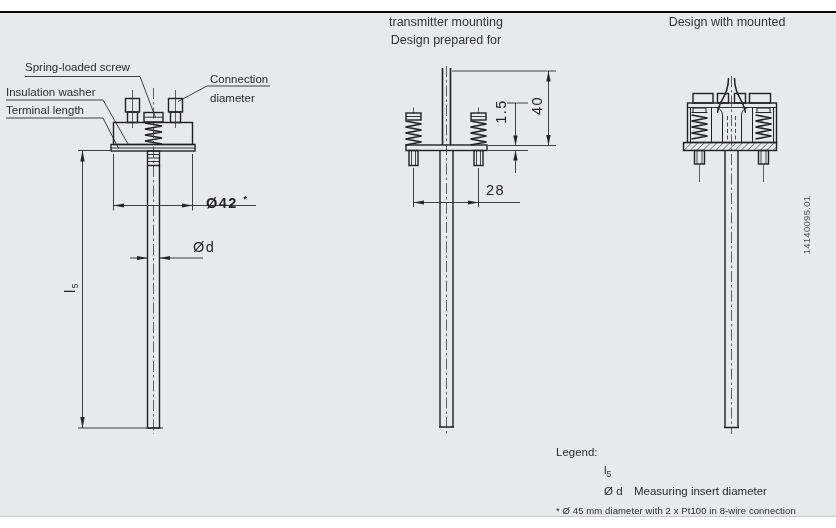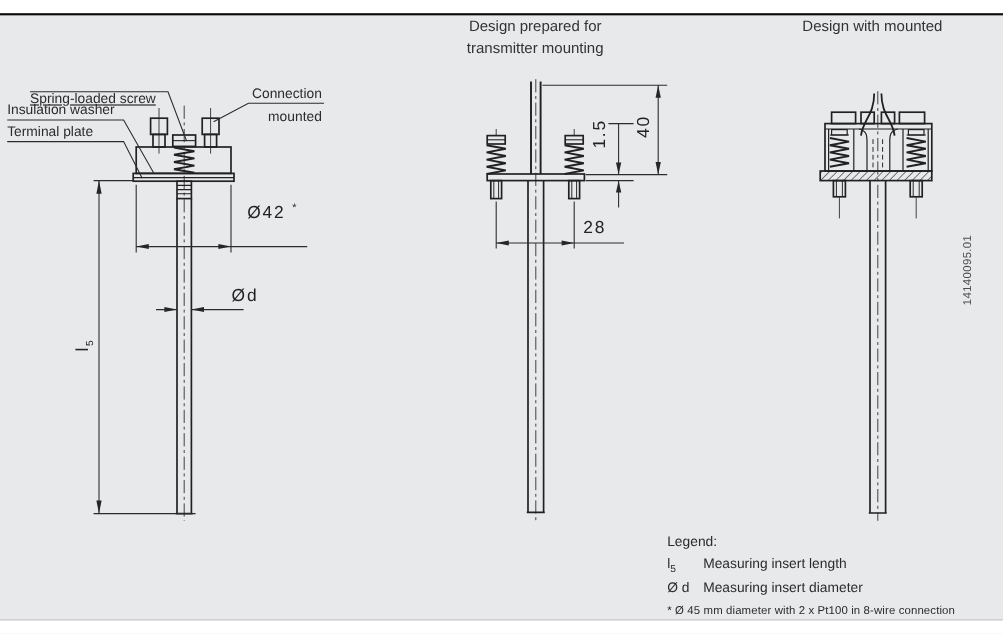--- a/index.html
+++ b/index.html
@@ -9,21 +9,21 @@
   .panel { position:absolute; left:0; top:13px; width:836px; height:504px; background:#e8e9ea; border-bottom:1px solid #c9c9cd; }
   svg.draw { position:absolute; left:0; top:0; }
   .txt { position:absolute; color:#2b2b2e; font-size:11.5px; line-height:14px; white-space:nowrap; }
   .title { position:absolute; color:#333336; font-size:12.5px; line-height:18px; font-weight:500; text-align:center; white-space:nowrap; }
   .dim { position:absolute; color:#232327; font-size:14.5px; letter-spacing:1.5px; white-space:nowrap; font-weight:400; }
   .dim sup { font-size:9px; letter-spacing:0; vertical-align:6px; }
   .rot { transform:rotate(-90deg); transform-origin:center center; text-align:center; }
   .twoline div { line-height:18.5px; }
   .legend { position:absolute; left:556px; top:444px; color:#2b2b2e; font-size:11.5px; }
   .legend .lg-row { display:flex; line-height:17.5px; }
-  .legend .lg-sym { width:30px; }
+  .legend .lg-sym { width:30px;margin-left:48px; }
   .legend .lg-foot { font-size:9.5px; margin-top:4px; letter-spacing:0.1px; }
   sub { font-size:8.5px; }
   .dwgnum { position:absolute; left:774px; top:219px; width:66px; height:12px; font-size:9.5px; color:#4c4c52; text-align:center; transform:rotate(-90deg); transform-origin:center center; letter-spacing:0.3px; }
 </style>
 </head>
 <body>
 
 <div class="stage">
   <div class="topbar"></div>
   <div class="panel"></div>
@@ -148,56 +148,55 @@
       <path d="M697 150.5 V164 M702 150.5 V164" stroke-width="0.8"></path>
       <path d="M699.5 164 V182" stroke-width="0.8" stroke="#3a3a3e"></path>
       <rect x="758.5" y="150.5" width="10" height="13.5"></rect>
       <path d="M761 150.5 V164 M766 150.5 V164" stroke-width="0.8"></path>
       <path d="M763.5 164 V182" stroke-width="0.8" stroke="#3a3a3e"></path>
 
       <path d="M725 150.5 V427.5 M738 150.5 V427.5 M724 427.5 H739"></path>
     </g>
   </svg>
 
-  <div class="txt" style="left:25px; top:76px;text-decoration:underline;">Spring-loaded screw</div>
+  <div class="txt" style="left:25px; top:60px;">Spring-loaded screw</div>
   <div class="txt" style="left:6px; top:85px;">Insulation washer</div>
-  <div class="txt" style="left:6px; top:103px;">Terminal plate</div>
-  <div class="txt twoline" style="left:210px; top:70px;text-align:right;">
+  <div class="txt" style="left:6px; top:103px;">Terminal length</div>
+  <div class="txt twoline" style="left:210px; top:70px;">
     <div>Connection</div>
-    <div>mounted</div>
-  </div>
-
-  <div class="dim" style="left:206px; top:168px;">
+    <div>diameter</div>
+  </div>
+
+  <div class="dim" style="left:206px; top:194px;font-weight:bold;">
     <span>Ø42</span>
     <sup>*</sup>
   </div>
   <div class="dim" style="left:193px; top:239px;">Ød</div>
   <div class="dim rot" style="left:55px; top:279px; width:30px; height:17px;">
     <span>l</span><sub>5</sub>
   </div>
 
   <div class="title" style="left:361px; top:13px; width:170px;">
+    <div>transmitter mounting</div>
     <div>Design prepared for</div>
-    <div>transmitter mounting</div>
   </div>
   <div class="title" style="left:642px; top:13px; width:170px;">
     <div>Design with mounted</div>
   </div>
 
   <div class="dim rot" style="left:484px; top:103px; width:34px; height:17px;">1.5</div>
   <div class="dim rot" style="left:519px; top:97px; width:36px; height:17px;">40</div>
   <div class="dim" style="left:486px; top:182px;">28</div>
 
   <div class="dwgnum">14140095.01</div>
 
   <div class="legend">
     <div class="lg-row">Legend:</div>
     <div class="lg-row">
       <span class="lg-sym"><span>l</span><sub>5</sub></span>
-      <span>Measuring insert length</span>
     </div>
     <div class="lg-row">
       <span class="lg-sym">Ø d</span>
       <span>Measuring insert diameter</span>
     </div>
     <div class="lg-foot">* Ø 45 mm diameter with 2 x Pt100 in 8-wire connection</div>
   </div>
 </div>
 
 </body></html>

